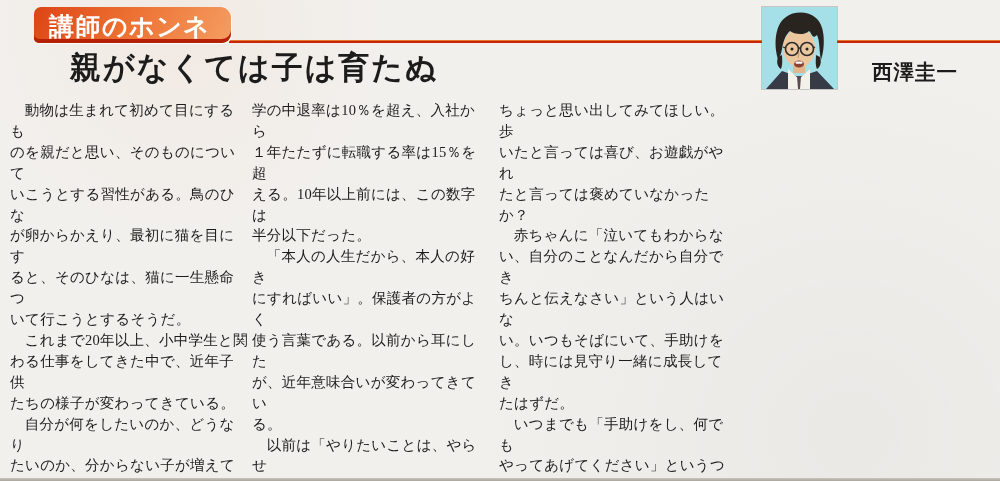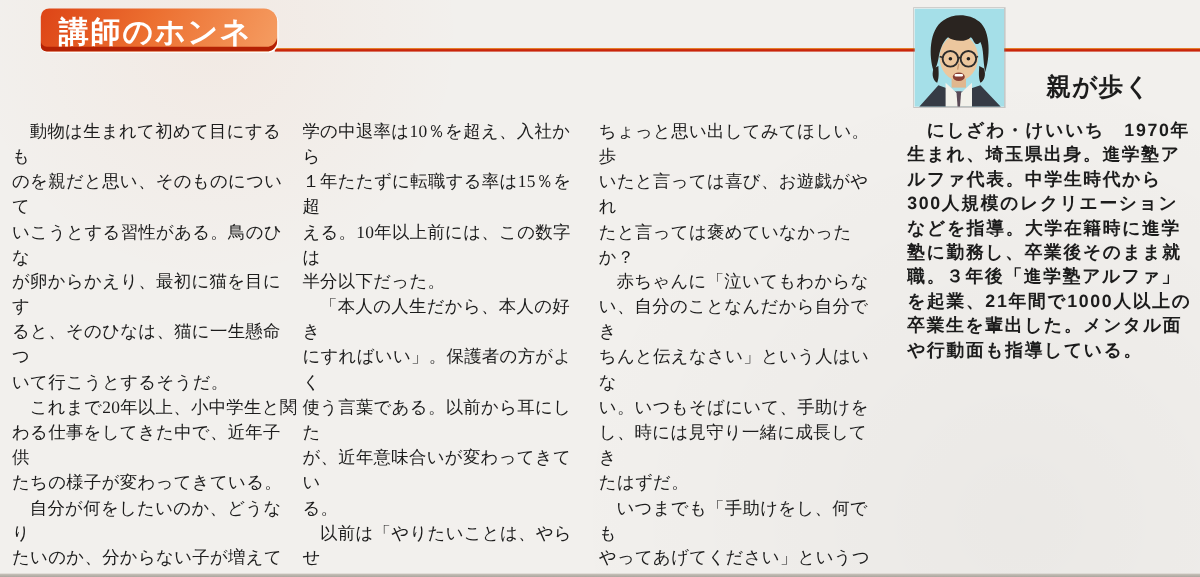--- a/index.html
+++ b/index.html
@@ -43,20 +43,21 @@
 <body>
 
 <div class="page">
 
   <div class="banner">
     <span>講師のホンネ</span>
   </div>
 
   <div class="rule"></div>
 
+  <h1 class="headline">親がなくては子は育たぬ</h1>
 
   <div class="photo">
     <svg width="75" height="82" viewBox="0 0 75 82" xmlns="http://www.w3.org/2000/svg">
       <rect x="0" y="0" width="75" height="82" fill="#a5dfe8"></rect>
 
       <path d="M4,82 L20,64 L37,70 L55,64 L72,82 Z" fill="#363b45"></path>
 
       <path d="M26,62 L37,72 L48,62 L48,82 L26,82 Z" fill="#f2f1ea"></path>
       <path d="M35,69 L39,69 L38,82 L36,82 Z" fill="#5a4a56"></path>
 
@@ -76,21 +77,21 @@
 
       <circle cx="30" cy="42" r="1.5" fill="#222"></circle>
       <circle cx="45" cy="42" r="1.5" fill="#222"></circle>
 
       <path d="M37,46 L36,51" stroke="#c89a70" stroke-width="1.2" fill="none"></path>
       <ellipse cx="37" cy="57" rx="5" ry="3.6" fill="#8a4034"></ellipse>
       <rect x="33.5" y="54.6" width="7" height="2.2" rx="1" fill="#fff"></rect>
     </svg>
   </div>
 
-  <div class="author-name">親が歩く</div>
+  <div class="author-name">西澤圭一</div>
 
   <div class="col col1">　動物は生まれて初めて目にするも
 のを親だと思い、そのものについて
 いこうとする習性がある。鳥のひな
 が卵からかえり、最初に猫を目にす
 ると、そのひなは、猫に一生懸命つ
 いて行こうとするそうだ。
 　これまで20年以上、小中学生と関
 わる仕事をしてきた中で、近年子供
 たちの様子が変わってきている。
@@ -133,26 +134,16 @@
 　いつまでも「手助けをし、何でも
 やってあげてください」というつも
 りはない。少なくとも中学３年生ま
 では、進んで行く方向に対してのヒ
 ントや興味をいろいろ与えて方向性
 を見せてあげてほしい。生まれて15
 年、まだまだひよっこだから。
 　卵からかえったひなは、親が歩く
 のを見ないとその場から動けないこ</div>
 
-  <div class="profile">　にしざわ・けいいち　1970年
-生まれ、埼玉県出身。進学塾ア
-ルファ代表。中学生時代から
-300人規模のレクリエーション
-などを指導。大学在籍時に進学
-塾に勤務し、卒業後そのまま就
-職。３年後「進学塾アルファ」
-を起業、21年間で1000人以上の
-卒業生を輩出した。メンタル面
-や行動面も指導している。</div>
 
 
   <div class="bottom-edge"></div>
 </div>
 
 </body></html>

